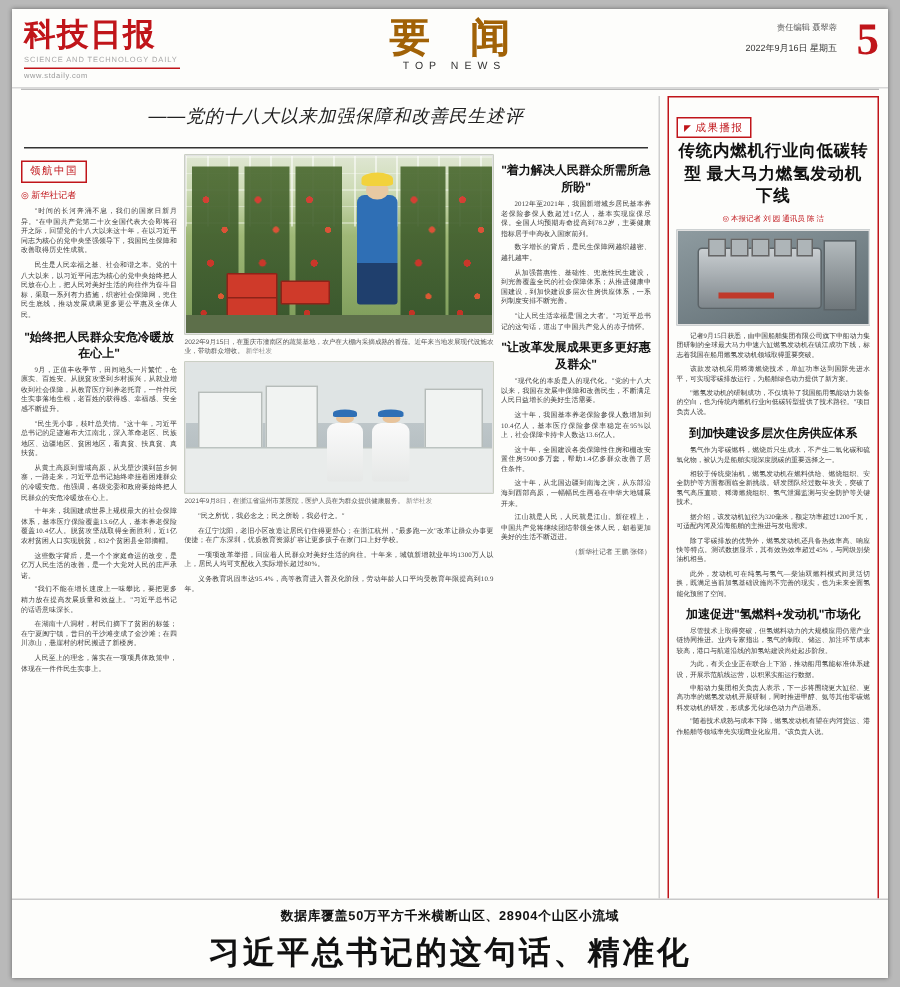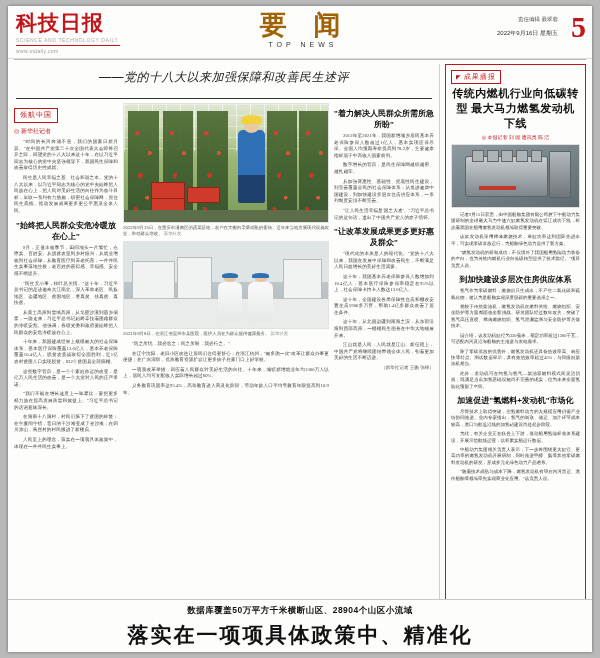--- a/index.html
+++ b/index.html
@@ -155,21 +155,21 @@
   .m1{left:4%;top:22%;width:20%;height:44%;}
   .m2{left:26%;top:18%;width:16%;height:48%;}
   .m3{left:78%;top:20%;width:18%;height:46%;}
   .lab-person{position:absolute;bottom:8%;width:12%;height:46%;
     background:linear-gradient(180deg,#fafafa,#e6e8e7);border-radius:6px 6px 2px 2px;}
   .lab-person:before{content:"";position:absolute;left:26%;top:-14%;width:48%;height:16%;background:#e8c49c;border-radius:50%;}
   .lab-person:after{content:"";position:absolute;left:16%;top:-22%;width:68%;height:12%;background:#2f6fb5;border-radius:50% 50% 18% 18%;}
   .lp1{left:46%;} .lp2{left:61%;}
   
   .rbox{
-    border:1px solid #c0151a;padding:0 5px 5px 5px;height:100%;
+    border:1px solid #c0151a;padding:9px 5px 5px 5px;height:100%;
     box-sizing:border-box;
   }
   .rtag{
     display:inline-block;background:#fff;color:#c0151a;border:1px solid #c0151a;
     font-size:7px;padding:1px 4px;letter-spacing:1px;
   }
   .rtag:before{content:"◤";margin-right:2px;font-size:6px;}
   .rphoto{
     height:62px;margin:4px 0 4px 0;position:relative;overflow:hidden;
     border:1px solid #e0e0e0;background:#7b8a8f;
@@ -372,16 +372,16 @@
             <p>"随着技术成熟与成本下降，燃氢发动机有望在内河货运、港作船舶等领域率先实现商业化应用。"该负责人说。</p>
           </div>
         </div>
       </div>
 
     </div>
   </div>
 
   <div class="bottom">
     <div class="bkicker">数据库覆盖50万平方千米横断山区、28904个山区小流域</div>
-    <div class="btitle">落实在一项项具体政策中、精准化</div>
+    <div class="btitle">习近平总书记的这句话、精准化</div>
   </div>
 
 </div>
 
 </body></html>

